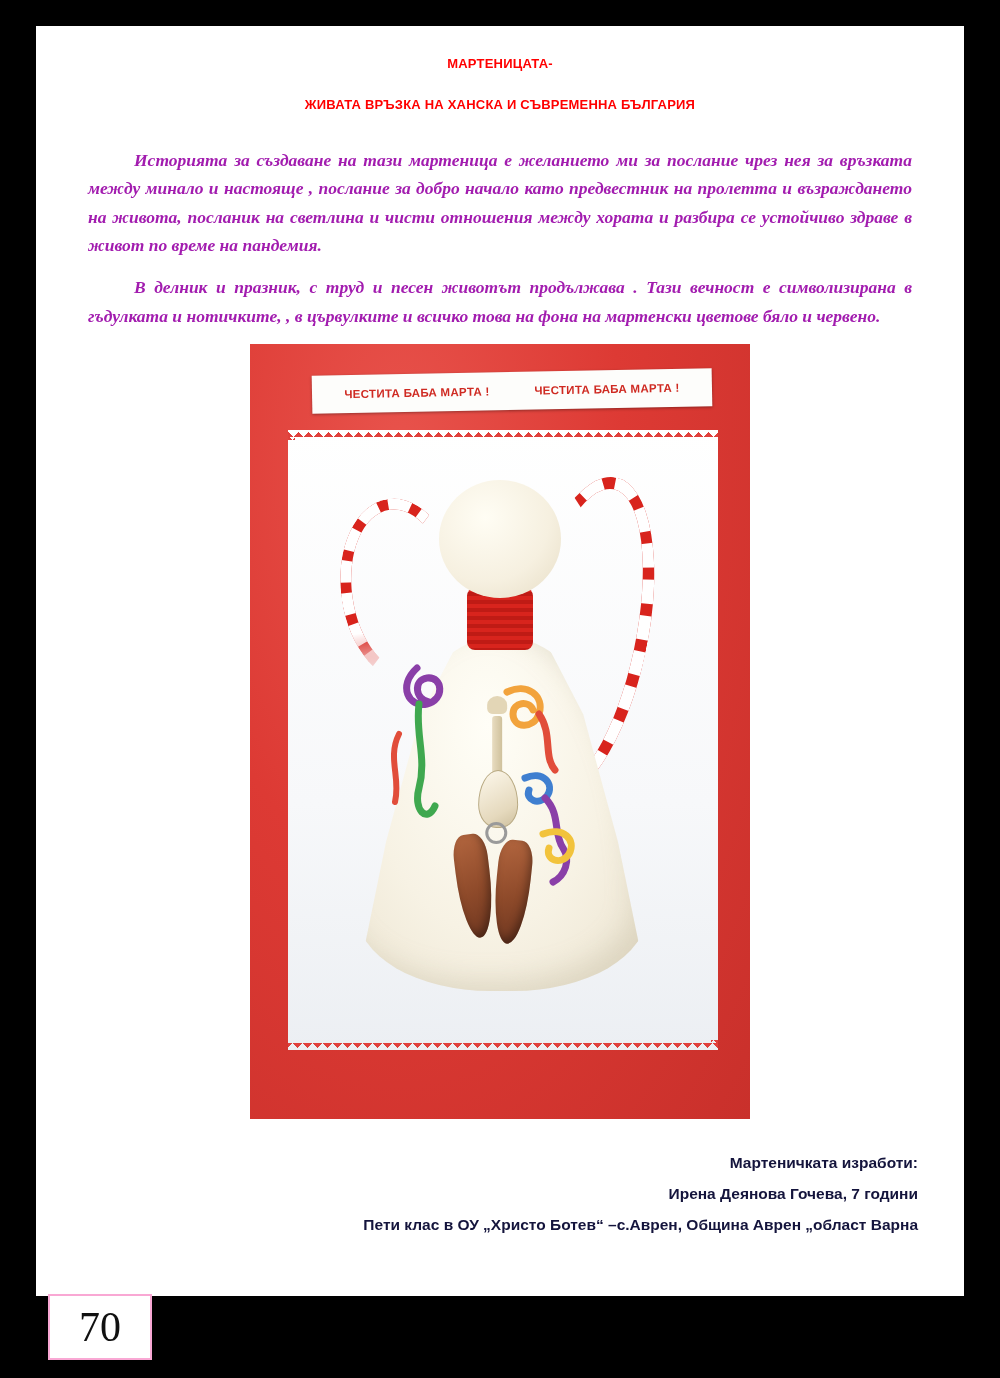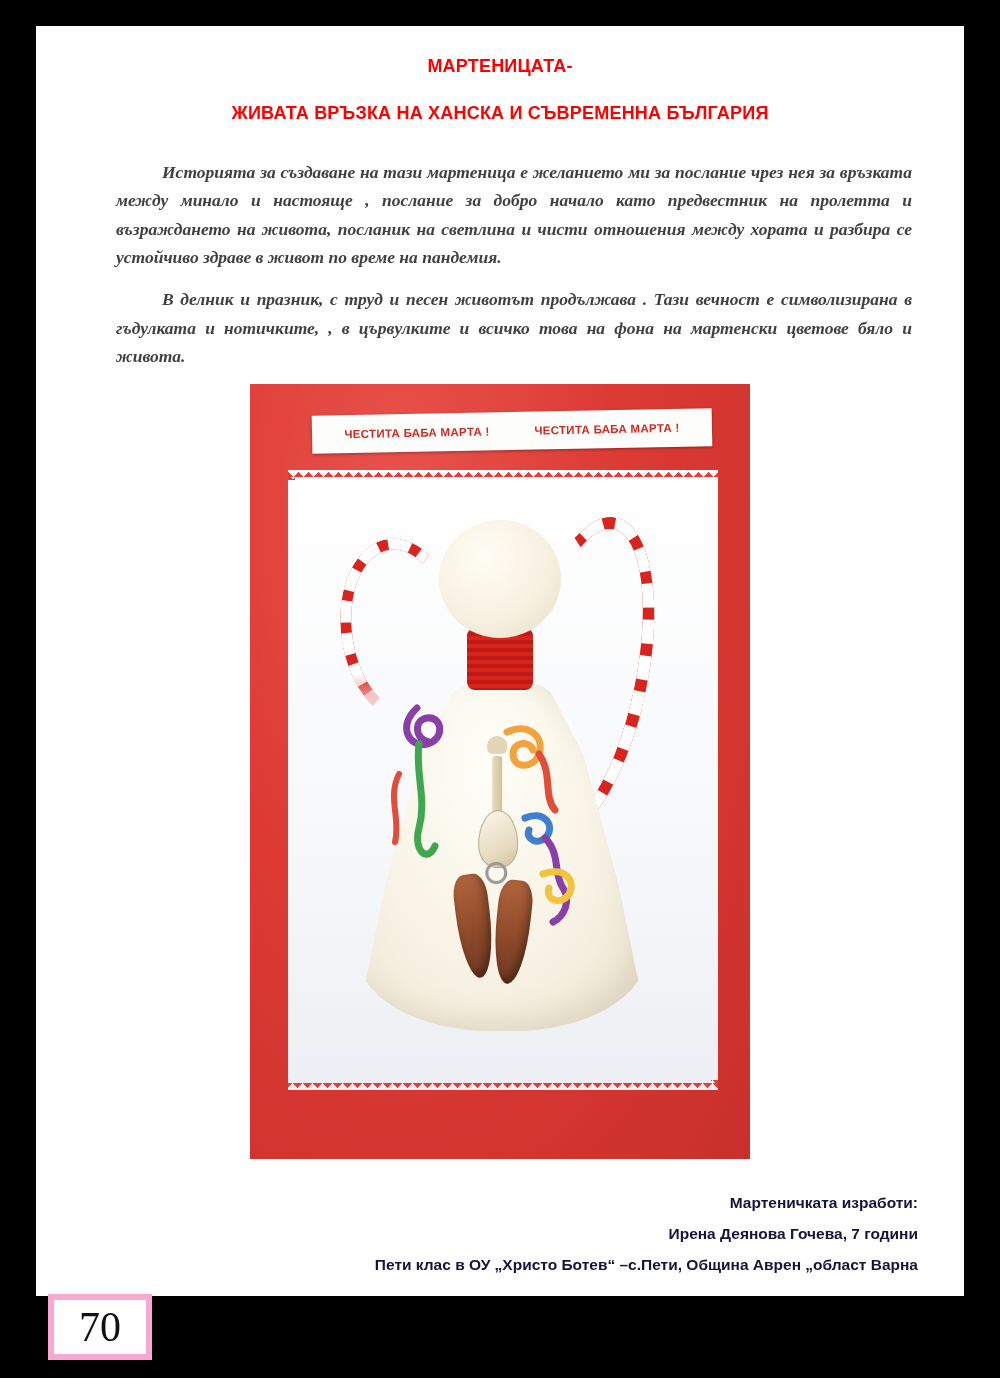--- a/index.html
+++ b/index.html
@@ -26,29 +26,29 @@
     height: 1270px;
     background: #ffffff;
   }
   .headline-block {
     padding-top: 30px;
     text-align: center;
   }
   .headline-1, .headline-2 {
     color: #ff0000;
     font-weight: bold;
-    font-size: 18px;
+    font-size: 13px;
     letter-spacing: 0.2px;
   }
   .headline-1 { margin-bottom: 26px; }
   .headline-2 { margin-bottom: 2px; }
 
   .body-text {
-    margin: 34px 52px 0 80px;
-    color: #404040;
+    margin: 34px 52px 0 52px;
+    color: #a21caf;
     font-family: "Liberation Serif", serif;
     font-style: italic;
     font-weight: bold;
     font-size: 17.5px;
     line-height: 1.62;
     text-align: justify;
   }
   .body-text p { margin: 0 0 14px 0; }
   .body-text p .ind { display: inline-block; width: 46px; }
 
@@ -298,21 +298,21 @@
   }
   .credits div { white-space: nowrap; }
 
   .page-number-box {
     position: absolute;
     left: 48px;
     bottom: 18px;
     width: 104px;
     height: 66px;
     background: #ffffff;
-    border: 6px solid #f9a8d4;
+    border: 2px solid #f9a8d4;
     display: flex;
     align-items: center;
     justify-content: center;
   }
   .page-number-box span {
     font-size: 42px;
     color: #111111;
     font-family: "Liberation Serif", serif;
   }
 </style>
@@ -323,21 +323,21 @@
 
   <div class="slide-sheet">
 
     <div class="headline-block">
       <div class="headline-1">МАРТЕНИЦАТА-</div>
       <div class="headline-2">ЖИВАТА ВРЪЗКА НА ХАНСКА И СЪВРЕМЕННА БЪЛГАРИЯ</div>
     </div>
 
     <div class="body-text">
       <p><span class="ind"></span><span>Историята за създаване на тази  мартеница е желанието ми за  послание чрез нея за връзката  между минало и настояще , послание за добро начало като предвестник на пролетта и възраждането на живота, посланик на светлина и чисти отношения между хората и разбира се устойчиво здраве в живот по време на пандемия.</span></p>
-      <p><span class="ind"></span><span>В делник и празник, с труд и песен животът продължава . Тази вечност е символизирана в гъдулката и нотичките, , в цървулките и всичко това на фона на мартенски цветове бяло и живота.</span></p>
+      <p><span class="ind"></span><span>В делник и празник, с труд и песен животът продължава . Тази вечност е символизирана в гъдулката и нотичките, , в цървулките и всичко това на фона на мартенски цветове бяло и червено.</span></p>
     </div>
 
     <div class="photo-wrap">
       <div class="photo-bg"></div>
 
       <div class="greeting-strip">
         <span>ЧЕСТИТА БАБА МАРТА !</span>
         <span>ЧЕСТИТА БАБА МАРТА !</span>
       </div>
 
@@ -379,21 +379,21 @@
           <div class="shoe shoe-l"></div>
           <div class="shoe shoe-r"></div>
           <div class="shoe-ring"></div>
         </div>
       </div>
     </div>
 
     <div class="credits">
       <div>Мартеничката изработи:</div>
       <div>Ирена Деянова Гочева, 7 години</div>
-      <div>Пети клас в ОУ „Христо Ботев“ –с.Пети, Община Аврен „област Варна</div>
+      <div>Пети клас в ОУ „Христо Ботев“ –с.Аврен, Община Аврен „област Варна</div>
     </div>
 
   </div>
 
   <div class="page-number-box">
     <span>70</span>
   </div>
 
 </div>
 

